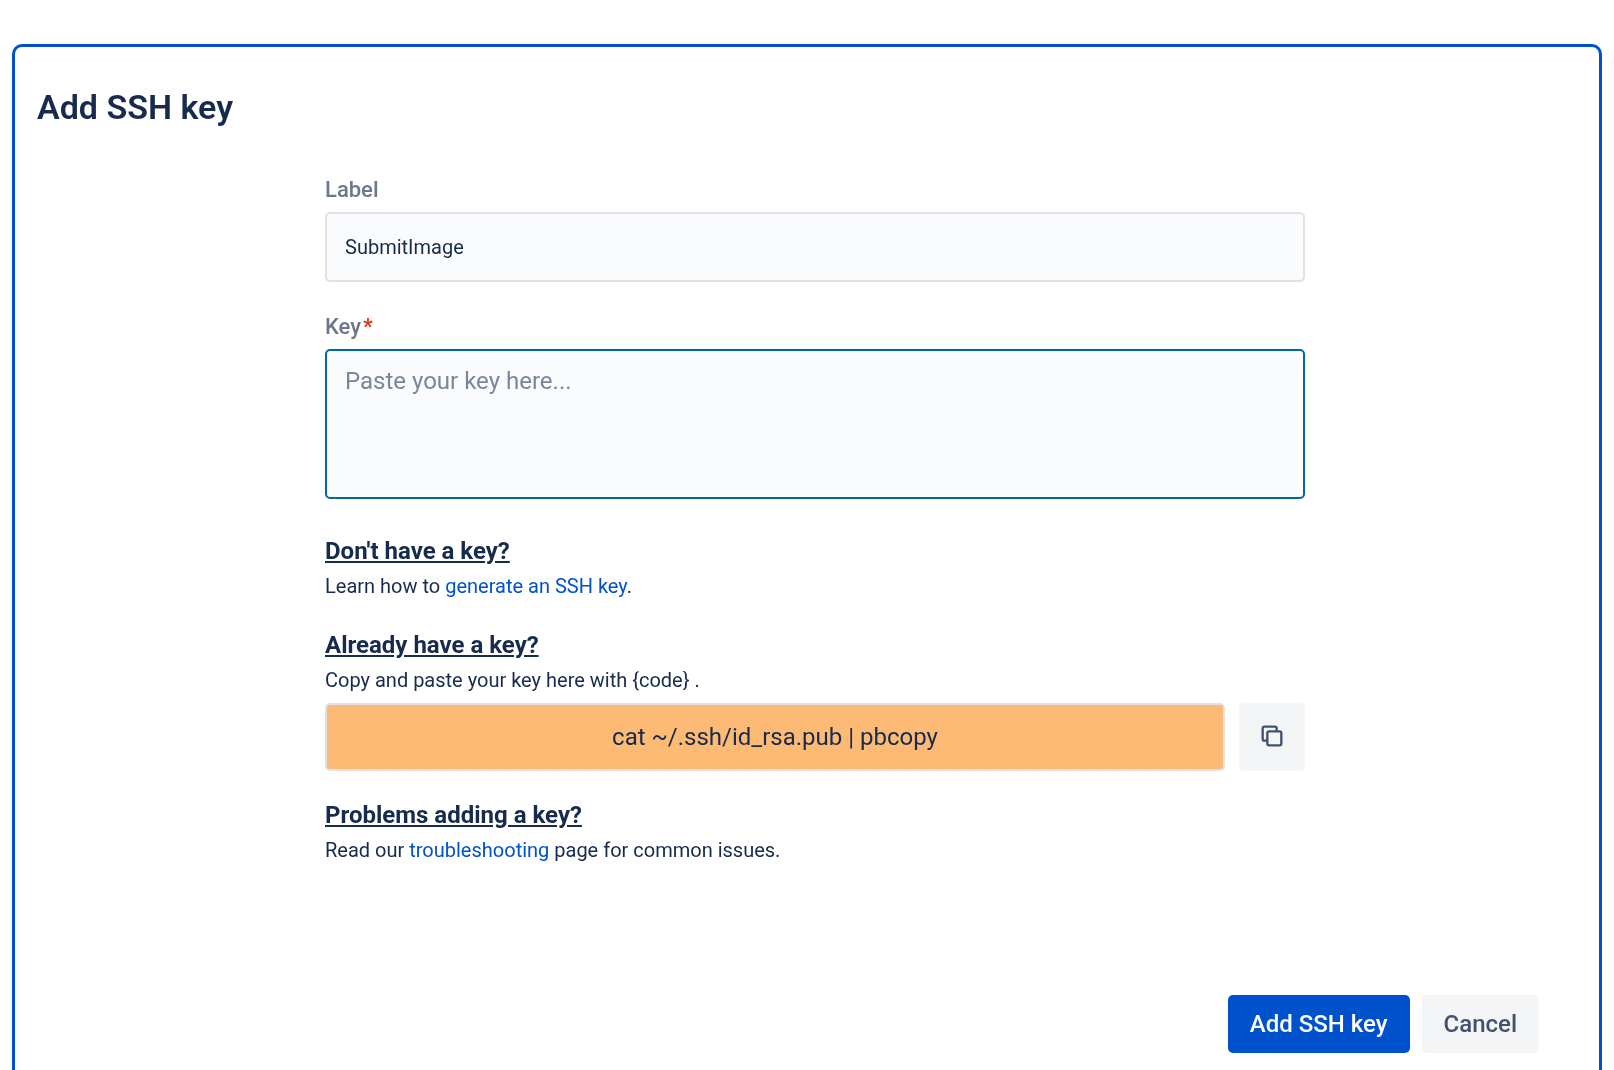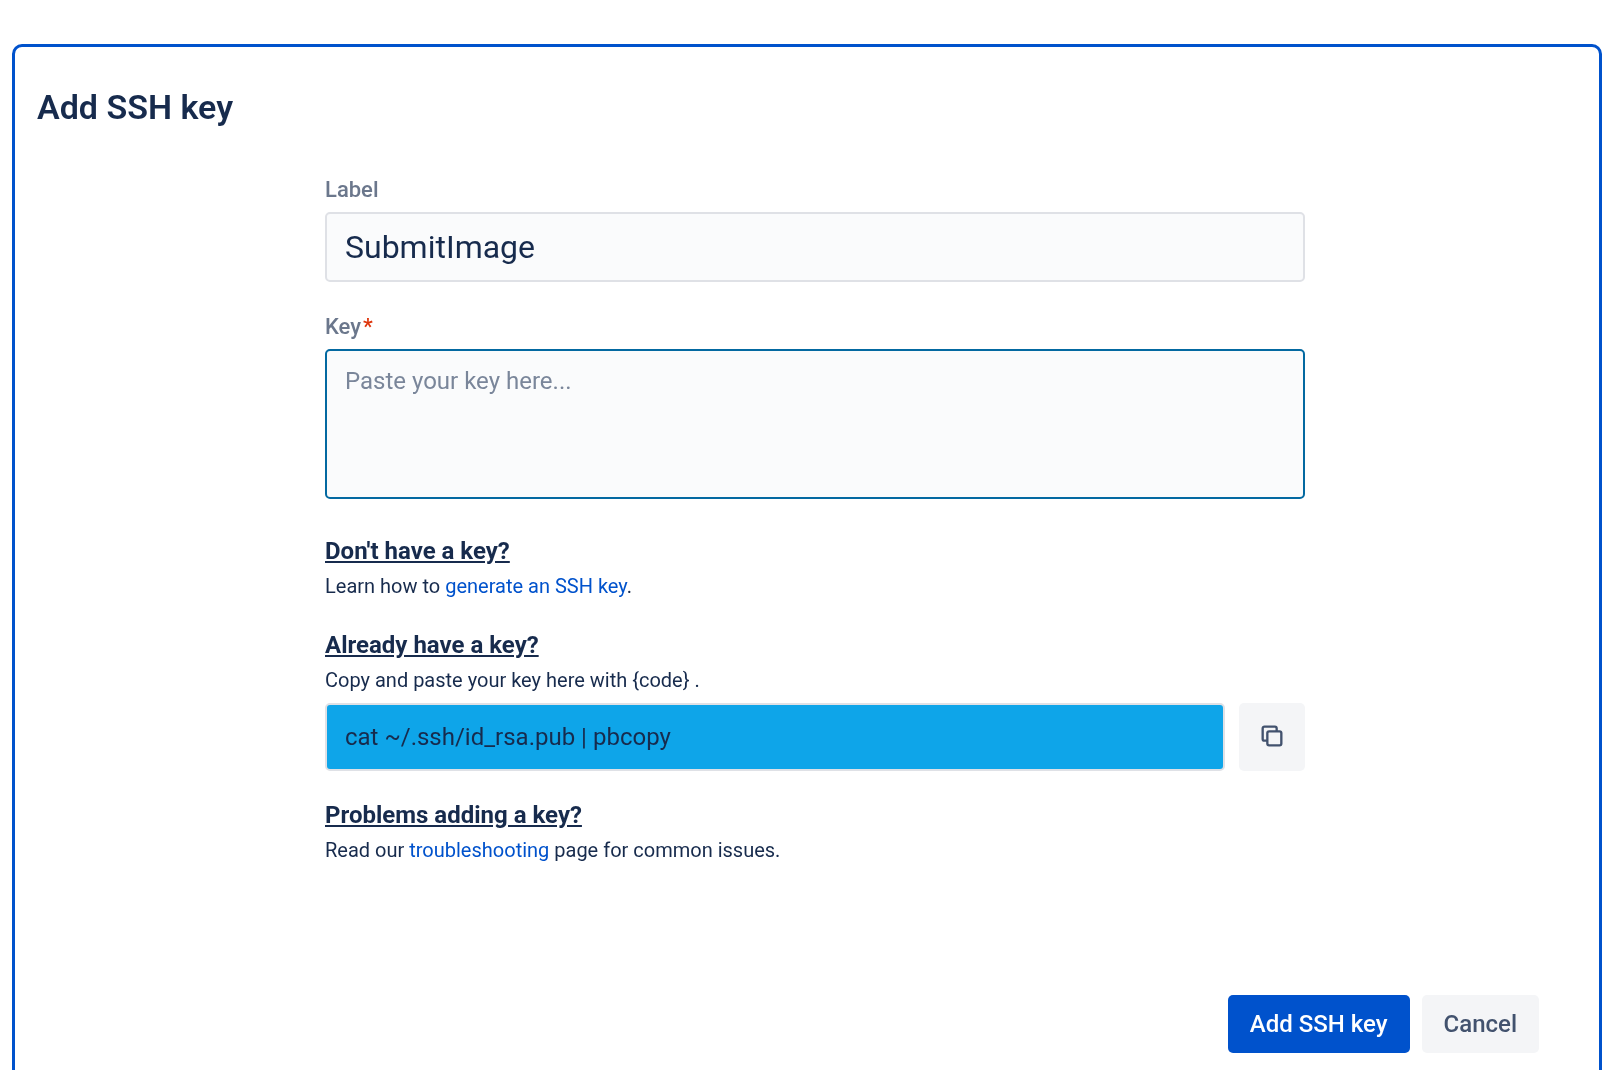--- a/index.html
+++ b/index.html
@@ -44,21 +44,21 @@
       color: #DE350B;
       margin-left: 2px;
     }
     .text-input {
       width: 100%;
       height: 70px;
       background: #FAFBFC;
       border: 2px solid #DFE1E6;
       border-radius: 5px;
       padding: 0 18px;
-      font-size: 32px;
+      font-size: 20px;
       color: #172B4D;
       font-family: inherit;
       margin-bottom: 32px;
     }
     .text-input::placeholder {
       color: #7A869A;
     }
     .text-area {
       width: 100%;
       height: 150px;
@@ -96,27 +96,28 @@
       text-decoration: none;
     }
     .code-row {
       display: flex;
       align-items: stretch;
       gap: 14px;
       margin-top: 8px;
     }
     .code-box {
       flex: 1;
-      background: #0ea5e9;
+      background: #fdba74;
       border: 2px solid #DFE1E6;
       border-radius: 5px;
       padding: 18px 18px;
       font-size: 24px;
       color: #172B4D;
       font-family: inherit;
+      text-align: center;
     }
     .copy-btn {
       width: 66px;
       background: #F4F5F7;
       border: none;
       border-radius: 5px;
       display: flex;
       align-items: center;
       justify-content: center;
       cursor: pointer;

